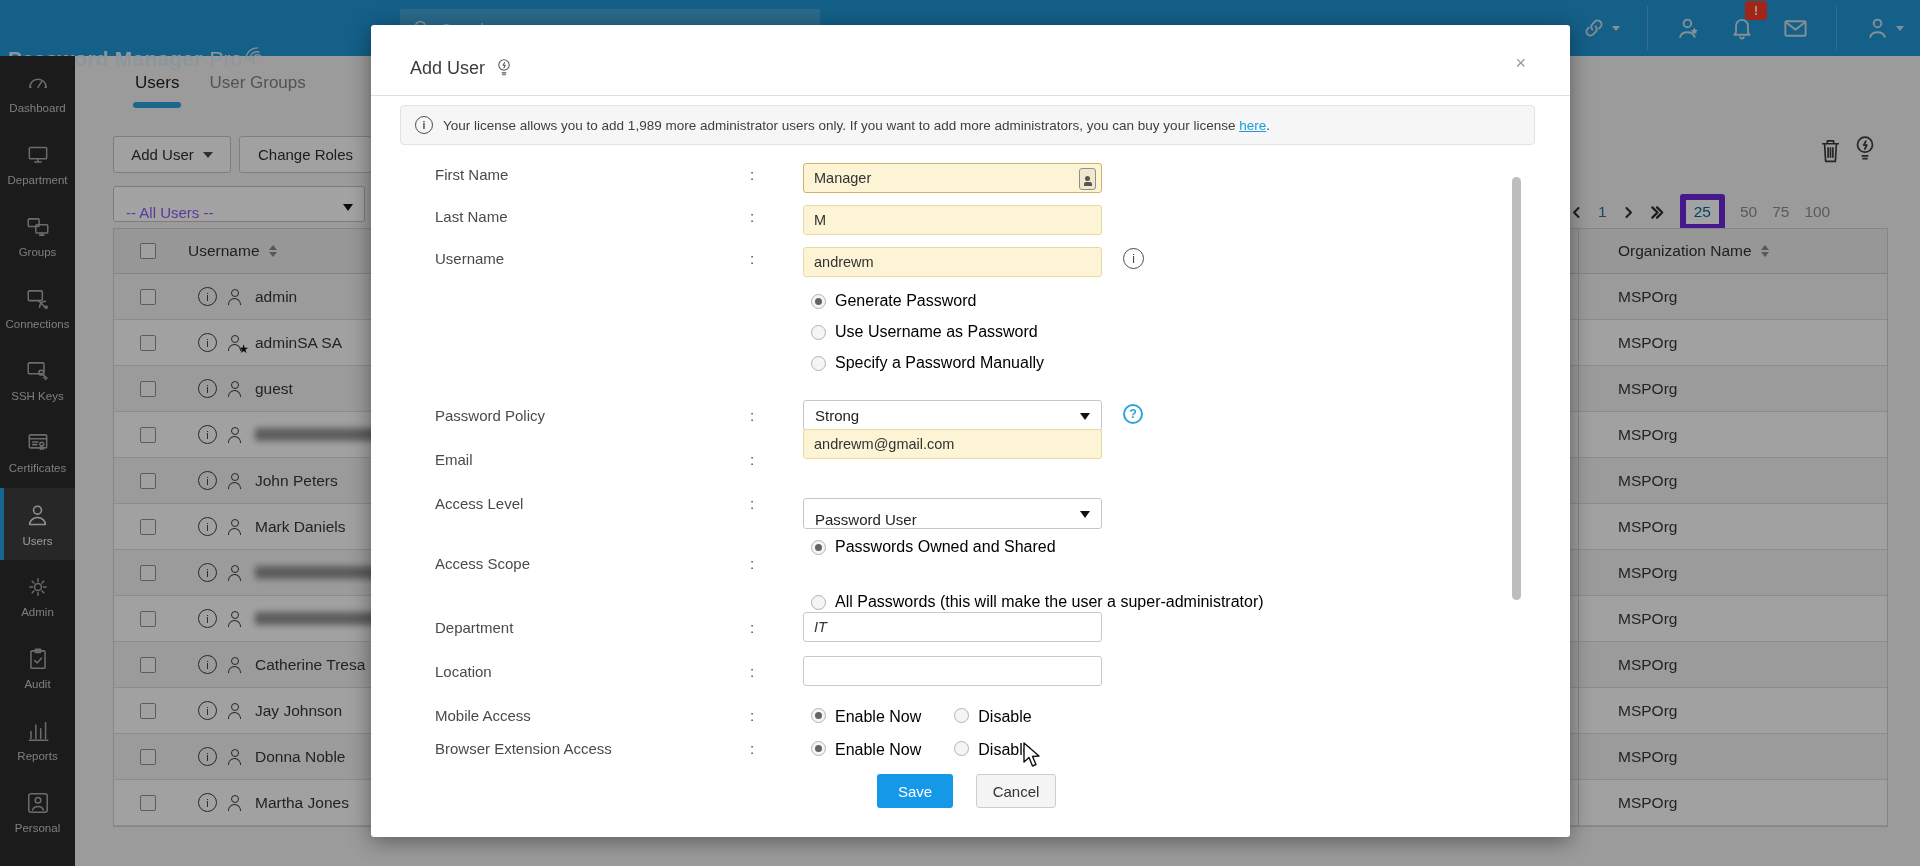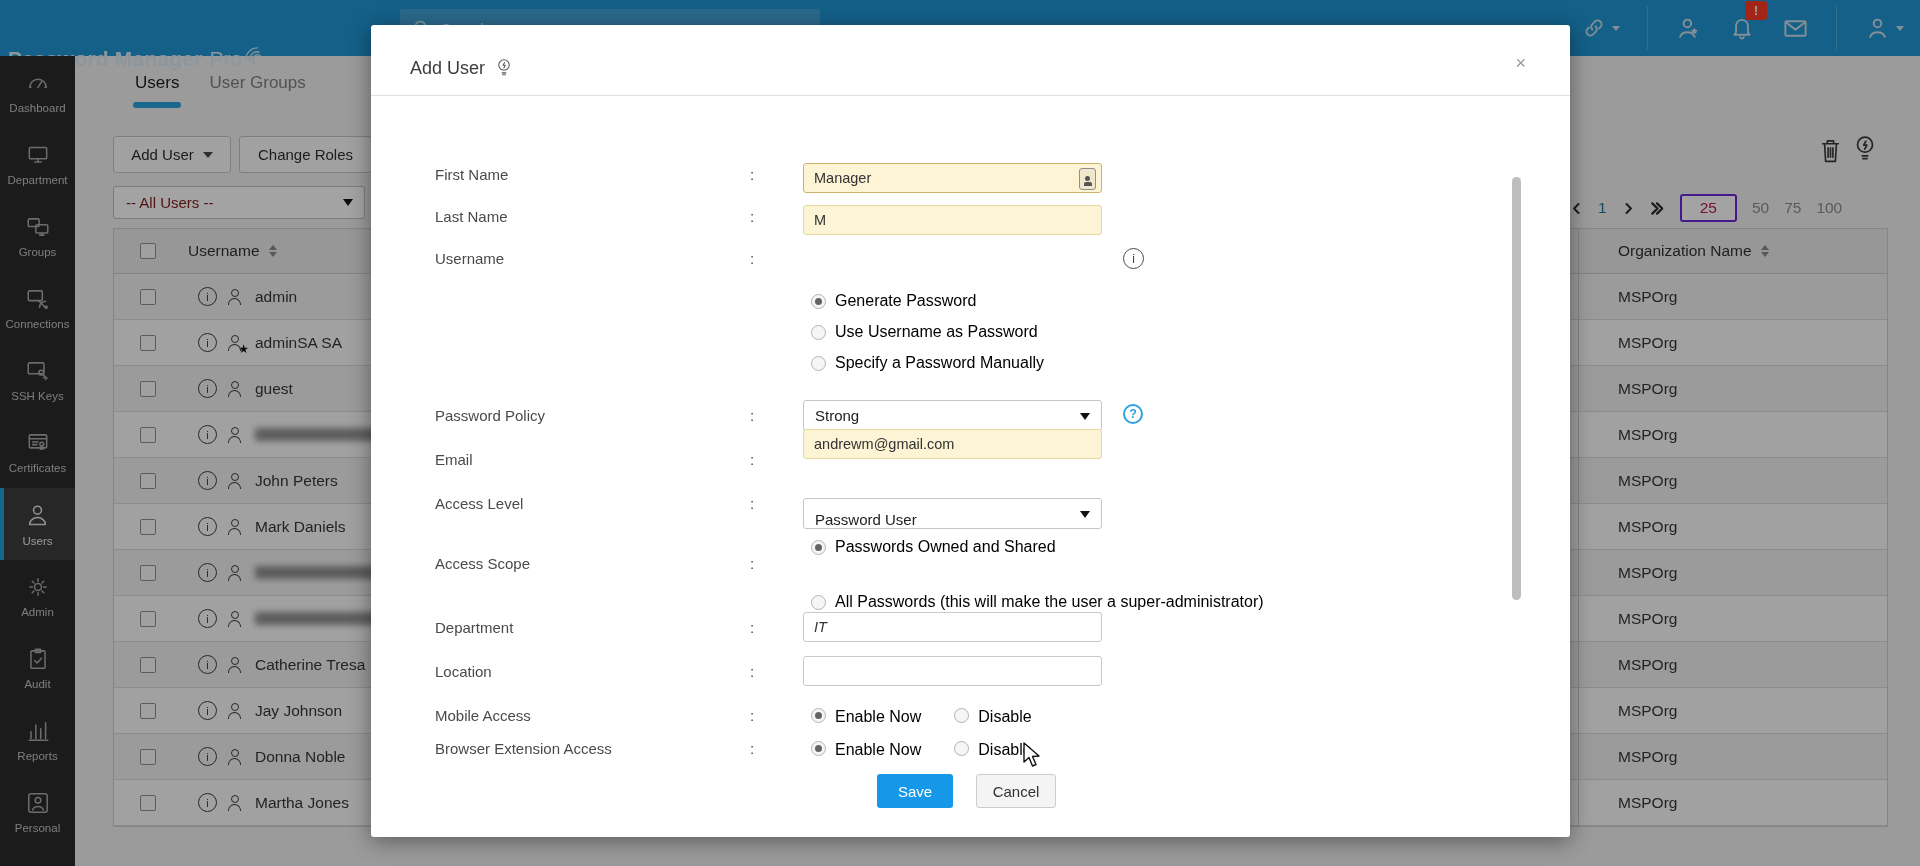--- a/index.html
+++ b/index.html
@@ -35,29 +35,29 @@
 
   
   .tabs{position:absolute;left:135px;top:73px;display:flex;gap:30px;font-size:17px;}
   .tab{position:relative;color:#828282;cursor:pointer;}
   .tab.active{color:#1f1f1f;}
   .tab.active::after{content:"";position:absolute;left:-2px;right:-2px;bottom:-15px;height:6px;border-radius:3px;background:#2ba1dd;}
   .btn{position:absolute;height:37px;background:#fcfcfc;border:1px solid #c6c6c6;border-radius:3px;font-size:15px;
        color:#2f2f2f;display:flex;align-items:center;justify-content:center;gap:9px;box-sizing:border-box;cursor:pointer;}
   .bcaret{width:0;height:0;border-left:5px solid transparent;border-right:5px solid transparent;border-top:6px solid #4a4a4a;}
   .filter{position:absolute;left:113px;top:186px;width:252px;height:33px;background:#fff;border:1px solid #c2c2c2;border-radius:3px;
-          display:flex;align-items:center;padding:0 12px;box-sizing:border-box;font-size:15px;color:#7f1d1d;}
+          display:flex;align-items:flex-start;padding:17px 12px;box-sizing:border-box;font-size:15px;color:#8b5cf6;}
   .filter .fcaret{position:absolute;right:11px;width:0;height:0;border-left:5px solid transparent;border-right:5px solid transparent;border-top:7px solid #151515;}
   .utilicon{position:absolute;cursor:pointer}
   .utilicon svg{stroke:#3a3a3a;fill:none;stroke-width:1.6;stroke-linecap:round;stroke-linejoin:round;}
   .pagination{position:absolute;left:1540px;top:194px;display:flex;align-items:center;gap:15px;font-size:15.5px;}
   .pgico svg{stroke:#2b2b2b;fill:none;stroke-width:2.4;stroke-linecap:round;stroke-linejoin:round;}
   .pgnum{color:#2d6f96;font-size:15.5px;}
   .psize{color:#8f8f8f;cursor:pointer;}
-  .psize.on{color:#be185d;border:2px solid #6d28d9;background:#fff;border-radius:3px;padding:3px 18px;}
+  .psize.on{color:#0369a1;border:6px solid #6d28d9;background:#fff;border-radius:3px;padding:3px 8px;}
 
   .table{position:absolute;left:113px;top:228px;width:1775px;border:1px solid #d0d0d0;background:#fff;box-sizing:border-box;}
   .orgline{position:absolute;left:1464px;top:0;bottom:0;width:0;border-left:1px solid #cfcfcf;z-index:2;}
   .thead{height:44px;background:#ececec;border-bottom:1px solid #cfcfcf;display:flex;align-items:center;position:relative;
          font-size:15.5px;color:#333;}
   .cb{width:14px;height:14px;border:1px solid #909090;border-radius:2px;background:#fbfbfb;flex:none;margin-left:26px;cursor:pointer;}
   .colname{margin-left:32px;}
   .sort{display:inline-flex;flex-direction:column;gap:2px;margin-left:9px;}
   .sort i{width:0;height:0;border-left:4px solid transparent;border-right:4px solid transparent;}
   .sort .up{border-bottom:5px solid #8a8a8a;}
@@ -451,36 +451,43 @@
       <span>Add User</span>
       <svg width="18" height="22" viewBox="0 0 24 28">
           <circle cx="12" cy="10" r="7"></circle>
           <path d="M12.8 6.8l-2 3.6h3l-2 3.6"></path>
           <path d="M9.5 20.5h5M10.2 23h3.6"></path>
         </svg>
     </div>
     <span class="mclose">×</span>
     <div class="mhr"></div>
 
+    <div class="banner">
+      <span class="iround"></span>
+      <span><span>Your license allows you to add 1,989 more administrator users only. If you want to add more administrators, you can buy your license </span><a>here</a><span>.</span></span>
+    </div>
 
     <span class="flabel" style="top:141px;">First Name</span>
     <span class="fcolon" style="top:141px;"></span>
     <div class="tinput yellow hl" style="top:138px;">
       <span>Manager</span>
       <span class="fillicon"></span>
     </div>
 
     <span class="flabel" style="top:183px;">Last Name</span>
     <span class="fcolon" style="top:183px;"></span>
     <div class="tinput yellow" style="top:180px;">
       <span>M</span>
     </div>
 
     <span class="flabel" style="top:225px;">Username</span>
     <span class="fcolon" style="top:225px;"></span>
+    <div class="tinput yellow" style="top:222px;">
+      <span>andrewm</span>
+    </div>
     <span class="uicon" style="top:223px;"></span>
 
     <div class="rrow" style="top:266px;">
       <span class="radio on"></span>
       <span>Generate Password</span>
     </div>
     <div class="rrow" style="top:297px;">
       <span class="radio"></span>
       <span>Use Username as Password</span>
     </div>

